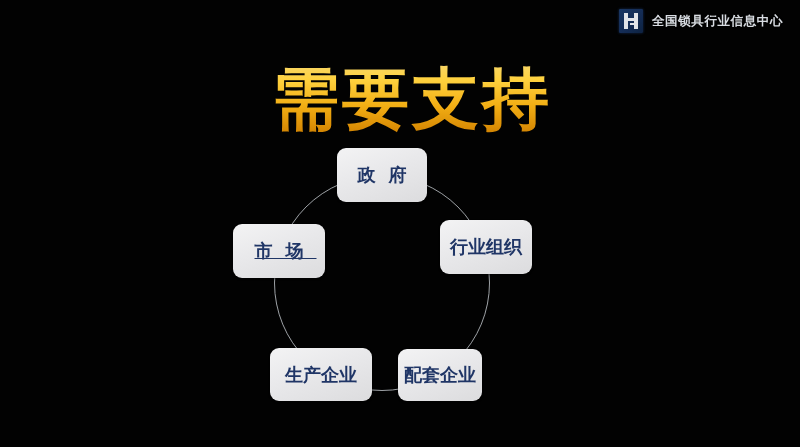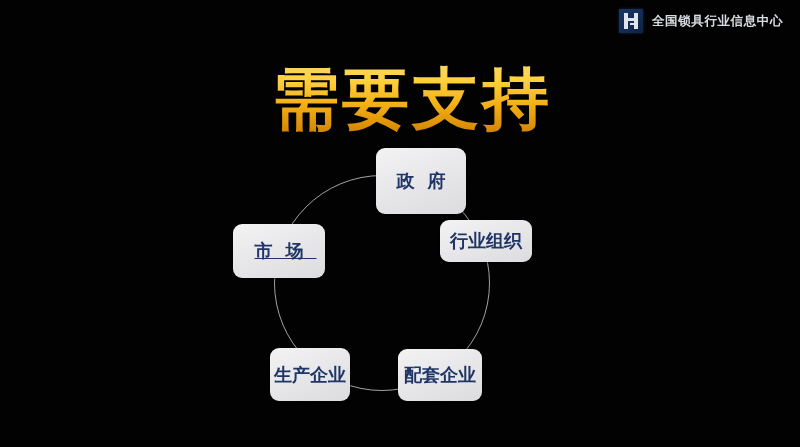--- a/index.html
+++ b/index.html
@@ -112,24 +112,24 @@
     align-items: center;
     justify-content: center;
     font-size: 18px;
     font-weight: 700;
     box-shadow: 0 1px 2px rgba(0,0,0,0.5);
     white-space: nowrap;
   }
   .node .label { line-height: 1; }
   .node.spaced .label { letter-spacing: 13px; text-indent: 13px; }
 
-  #node-government { left: 337px; top: 148px; width: 90px; height: 66px; margin-left: 39px; }
-  #node-industry   { left: 440px; top: 220px; width: 92px; height: 42px; }
+  #node-government { left: 337px; top: 148px; width: 90px; height: 54px; }
+  #node-industry   { left: 440px; top: 220px; width: 92px; height: 54px; }
   #node-supplier   { left: 398px; top: 349px; width: 84px; height: 52px; }
-  #node-producer   { left: 270px; top: 348px; width: 80px; height: 53px; }
+  #node-producer   { left: 270px; top: 348px; width: 102px; height: 53px; }
   #node-market     { left: 233px; top: 224px; width: 92px; height: 54px; text-decoration: underline; }
 </style>
 </head>
 <body>
 
 <div id="slide">
 
   <div id="watermark">
     <div id="wm-logo">
       <span class="bar b-left"></span>

